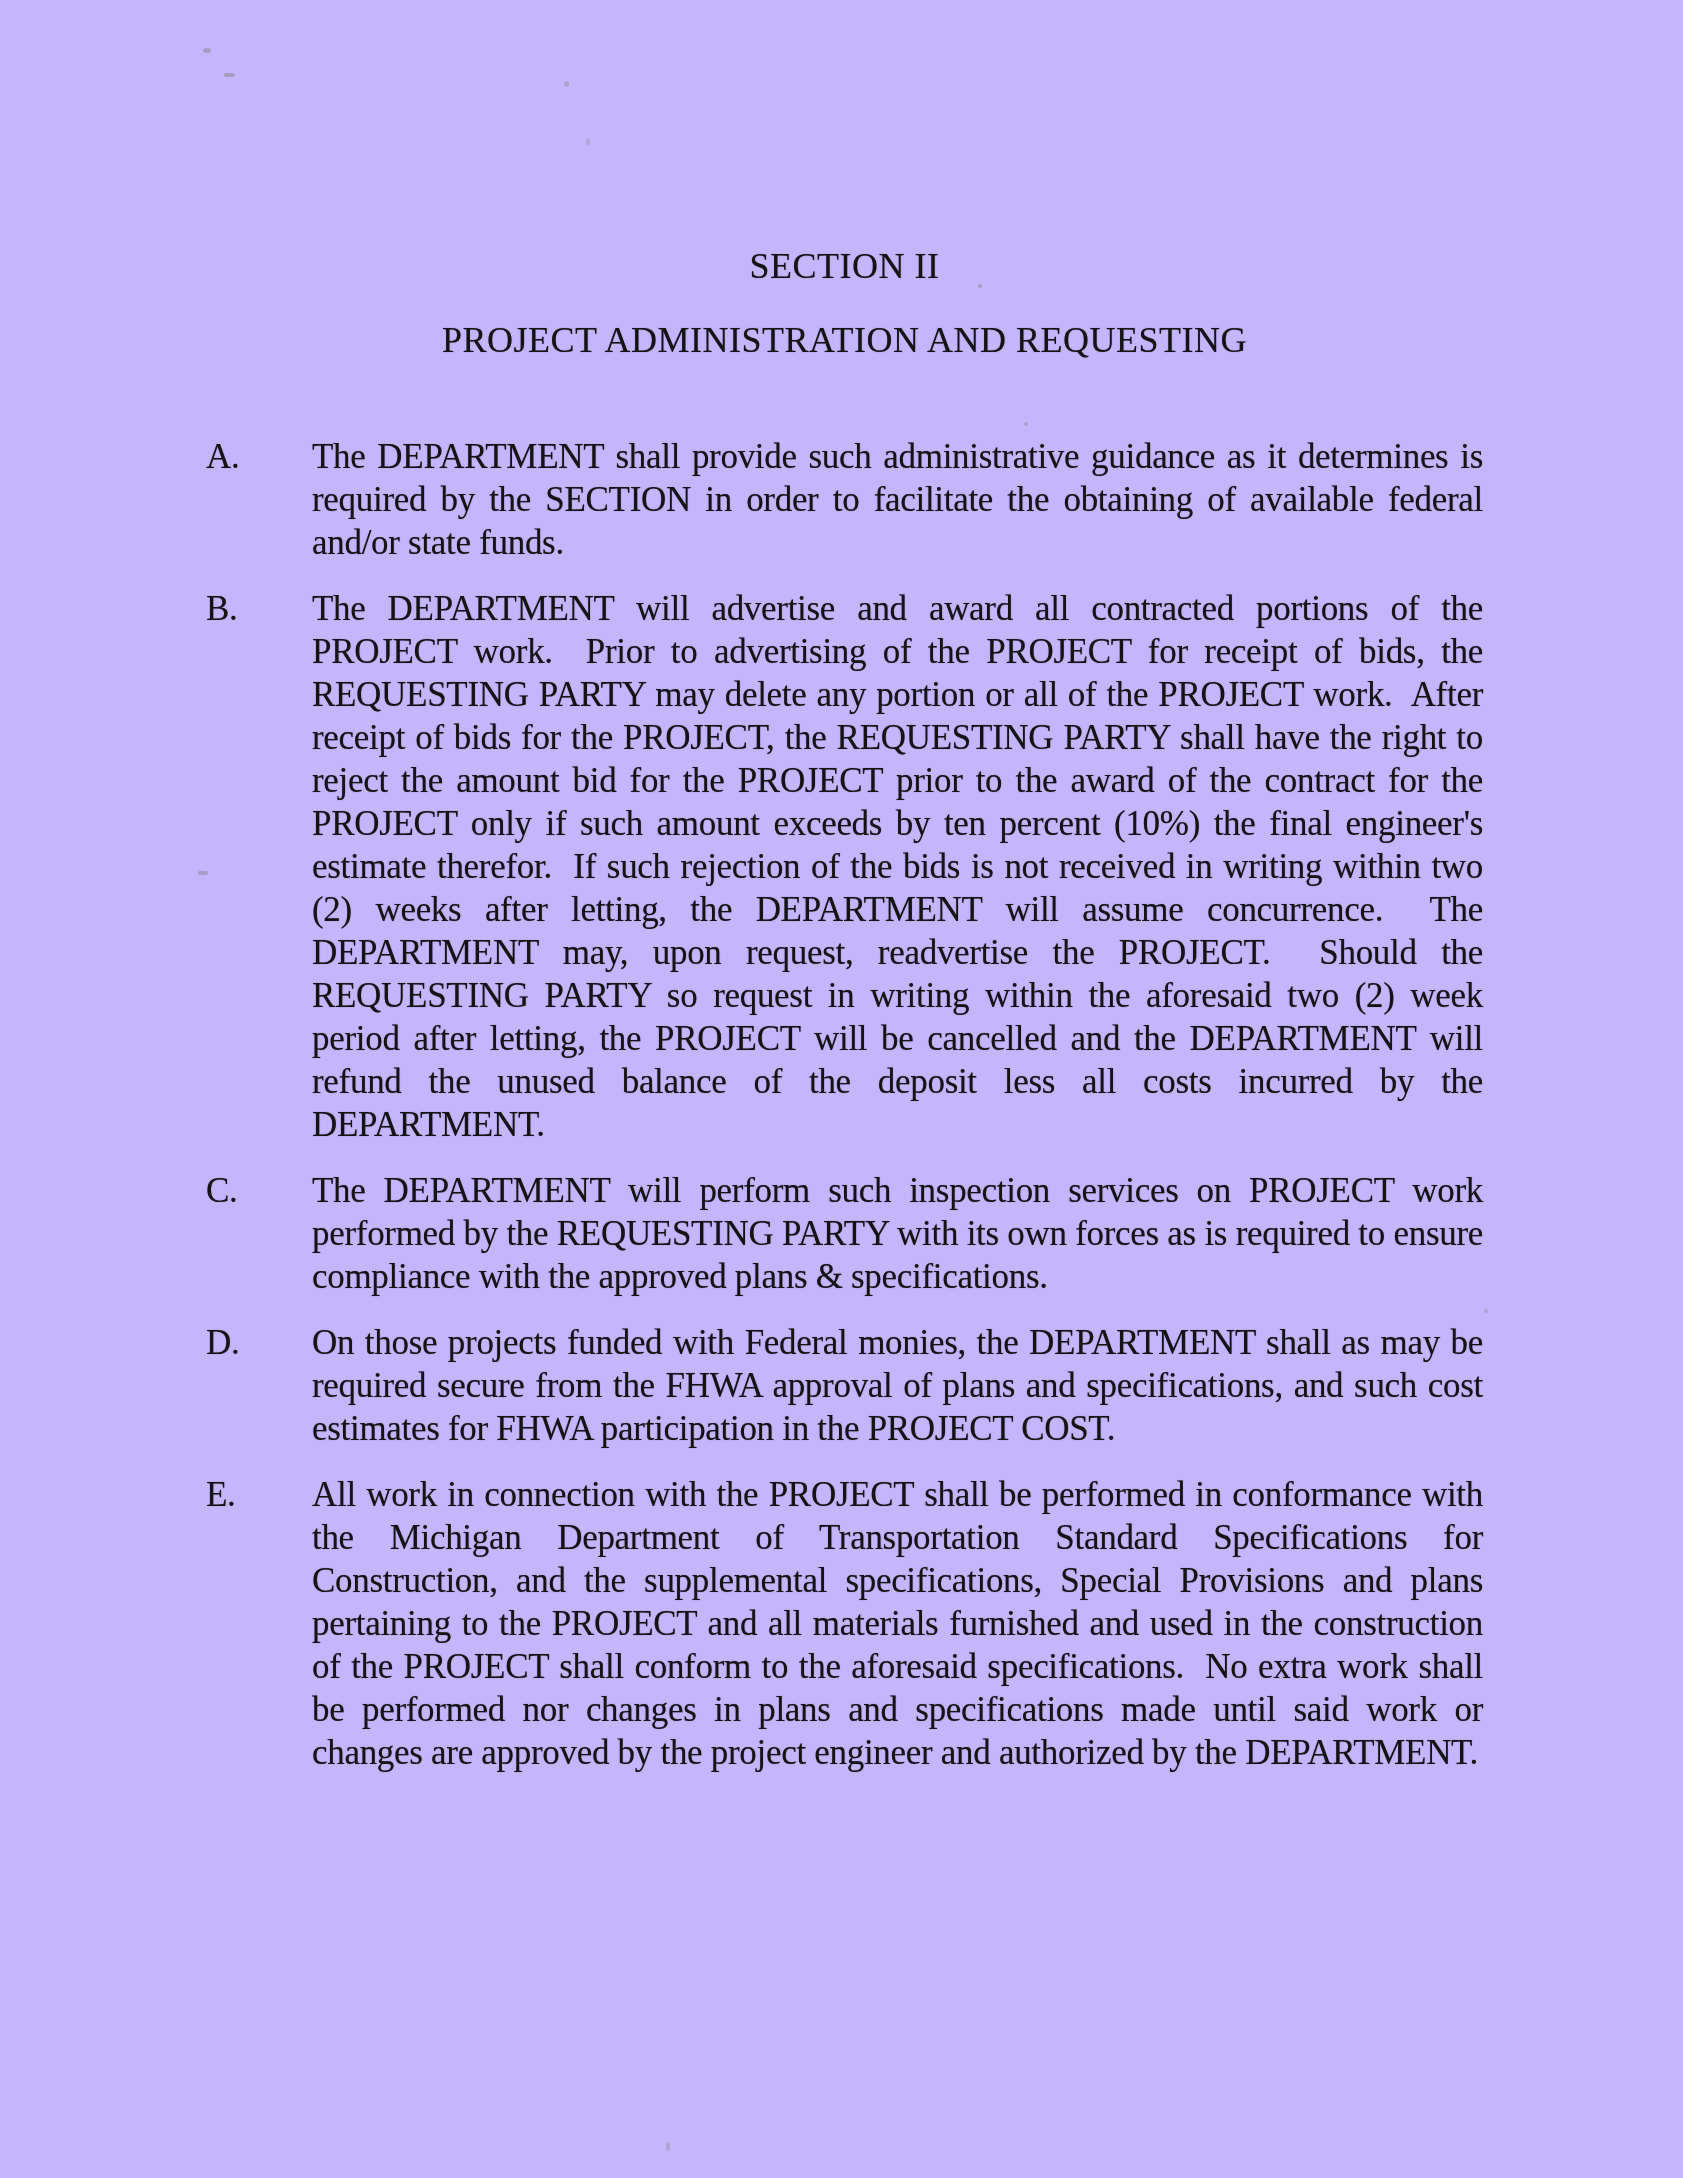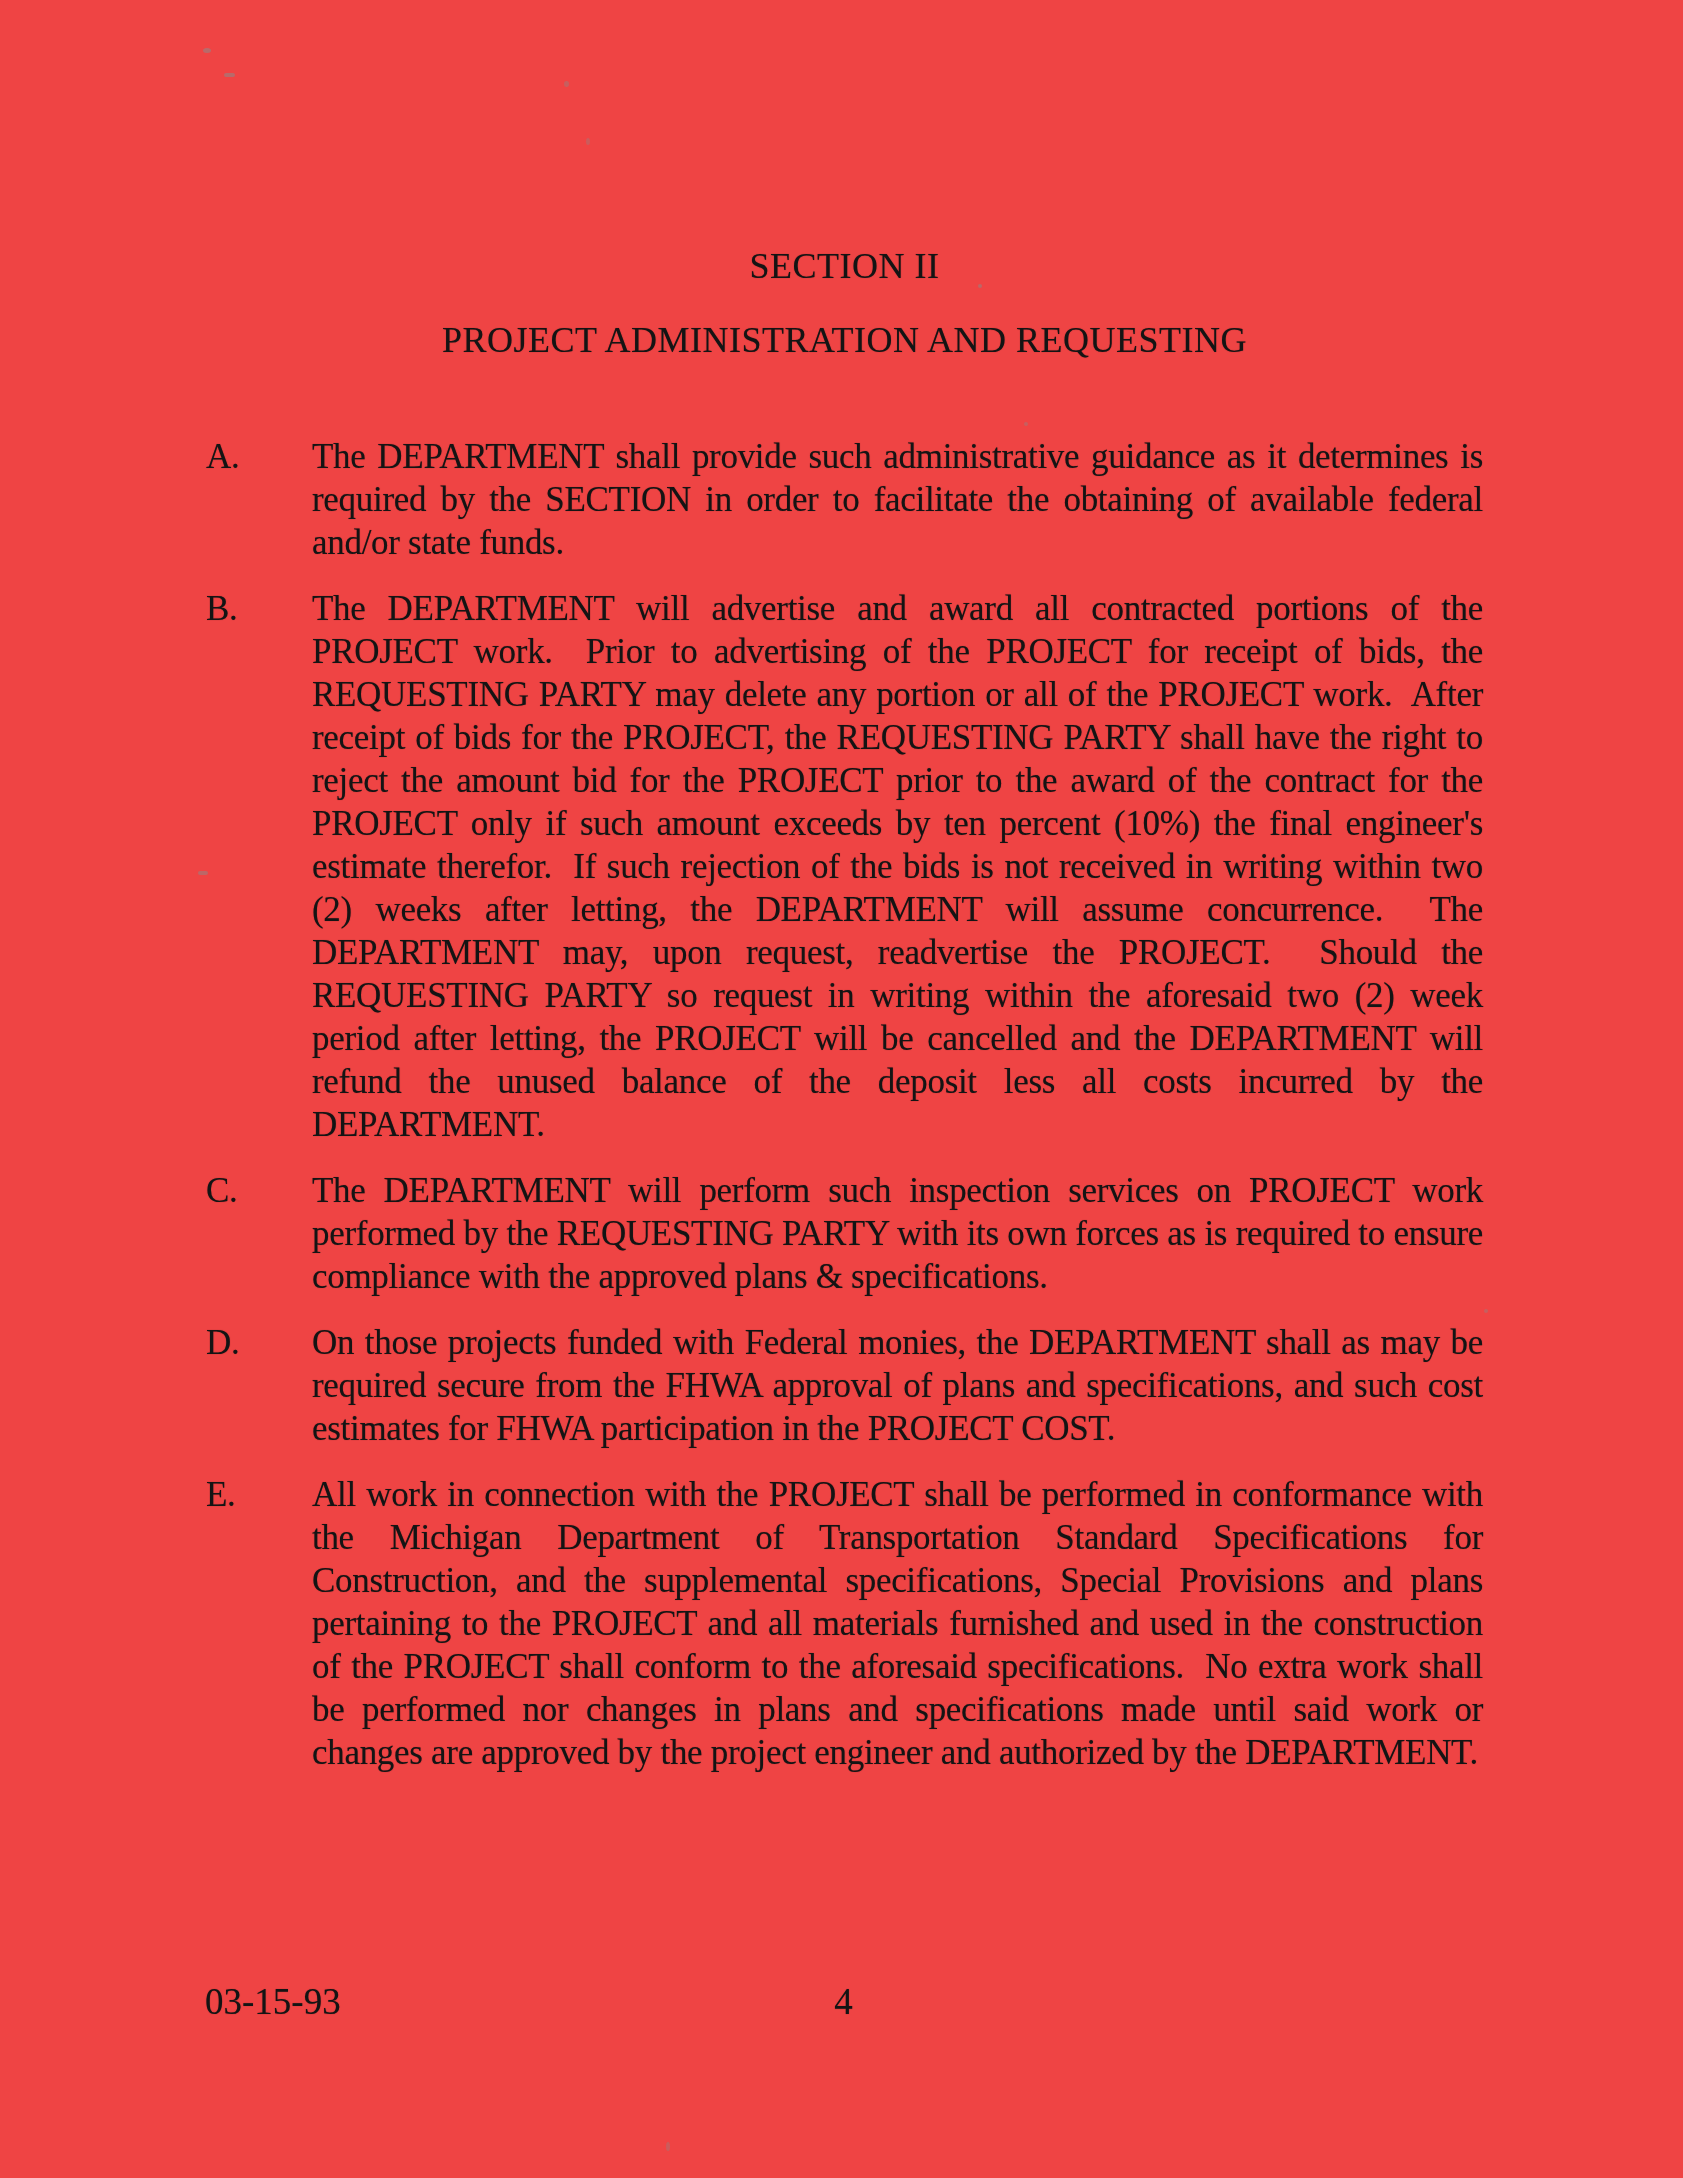--- a/index.html
+++ b/index.html
@@ -5,21 +5,21 @@
   html, body {
     margin: 0;
     padding: 0;
     background: #e8e8e8;
   }
   .page {
     position: relative;
     width: 1683px;
     height: 2178px;
     margin: 0 auto;
-    background: #ef4444;
+    background: #c4b5fd;
     overflow: hidden;
     font-family: "Liberation Serif", "DejaVu Serif", serif;
     color: #141414;
   }
   .scan-ink {
     text-shadow: 0 0 1px rgba(20,20,20,0.45);
   }
   .content {
     position: absolute;
     left: 206px;
@@ -134,19 +134,15 @@
       <div class="para-text scan-ink">On those projects funded with Federal monies, the DEPARTMENT shall as may be required secure from the FHWA approval of plans and specifications, and such cost estimates for FHWA participation in the PROJECT COST.</div>
     </div>
 
     <div class="para">
       <div class="para-label scan-ink">E.</div>
       <div class="para-text scan-ink">All work in connection with the PROJECT shall be performed in conformance with the Michigan Department of Transportation Standard Specifications for Construction, and the supplemental specifications, Special Provisions and plans pertaining to the PROJECT and all materials furnished and used in the construction of the PROJECT shall conform to the aforesaid specifications.  No extra work shall be performed nor changes in plans and specifications made until said work or changes are approved by the project engineer and authorized by the DEPARTMENT.</div>
     </div>
 
   </div>
 
-  <div class="footer">
-    <span class="footer-date scan-ink">03-15-93</span>
-    <span class="page-number scan-ink">4</span>
-  </div>
 
 </div>
 
 
 </body></html>

